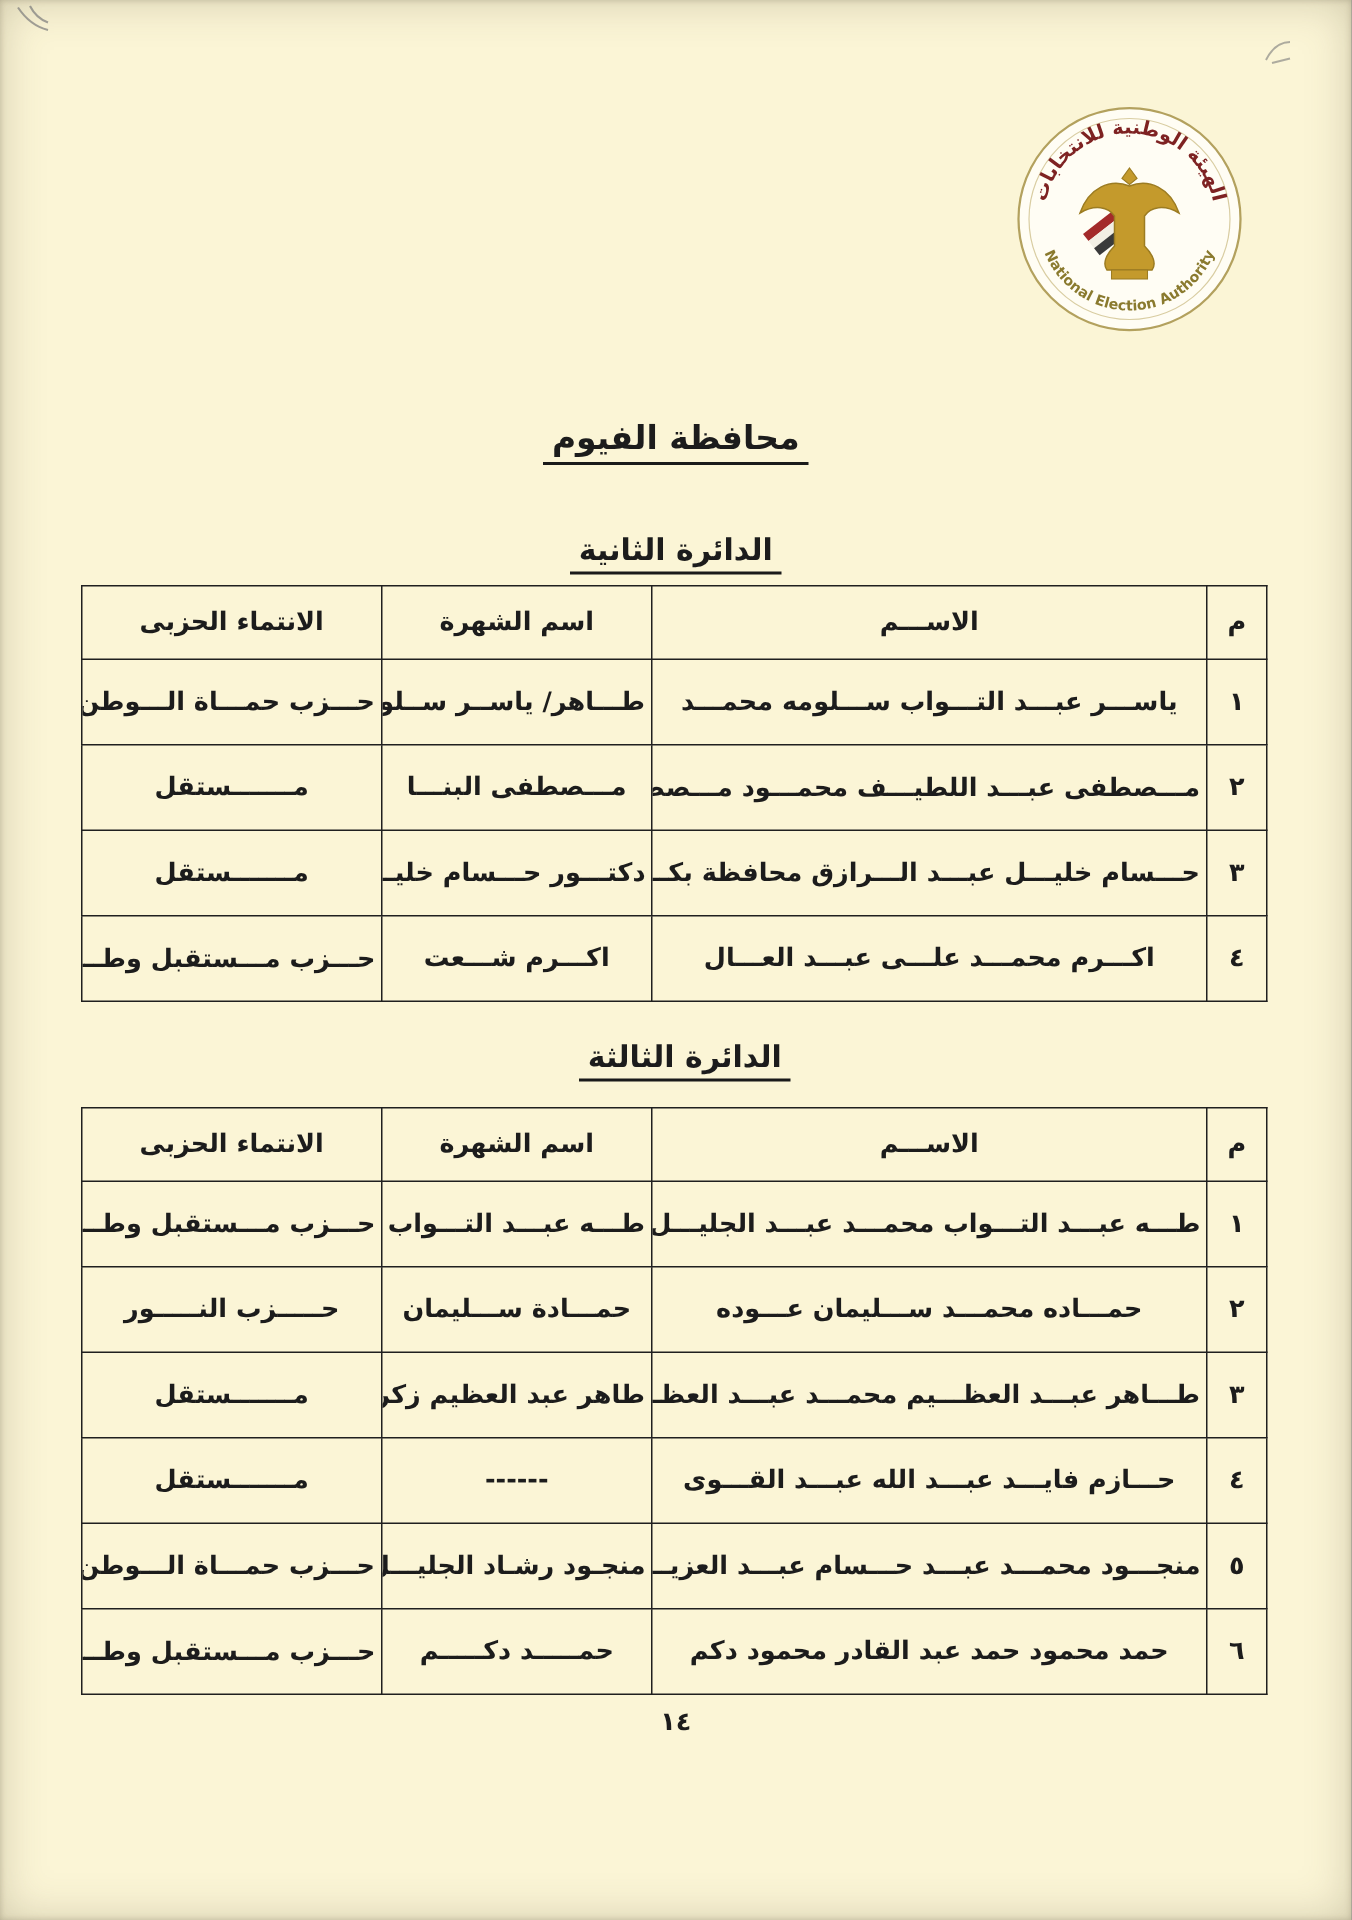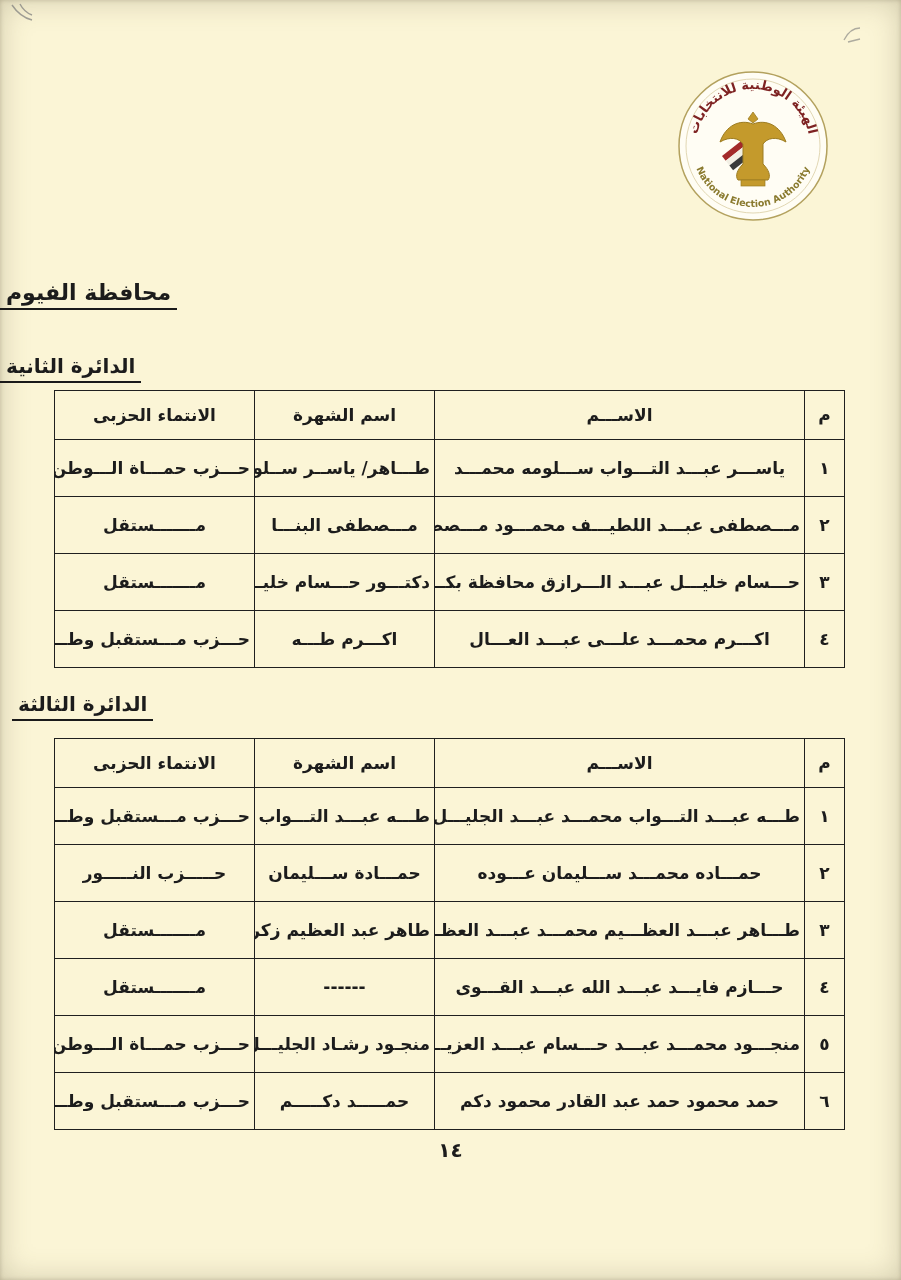--- a/index.html
+++ b/index.html
@@ -8,21 +8,21 @@
     width:901px;height:1280px;
     margin:0 auto;
     background:#fbf5d6;
     box-shadow:inset 0 0 30px rgba(100,90,60,.28), inset 0 0 4px rgba(60,50,30,.25);
     font-family:"DejaVu Sans", sans-serif;
     color:#1c1c1c;
     direction:rtl;
     overflow:hidden;
   }
   .logo{position:absolute;top:70px;right:72px;width:152px;height:152px;}
-  .title-wrap{position:absolute;left:0;right:0;text-align:left;}
+  .title-wrap{position:absolute;left:0;right:0;text-align:center;}
   .title-wrap .t{
     display:inline-block;font-weight:bold;
     border-bottom:2.5px solid #1a1a1a;padding:0 6px 3px 6px;
   }
   .gov{top:280px;font-size:22px;}
   .dist2{top:354px;font-size:20px;}
   .dist3{top:692px;font-size:20px;margin-left:12px;}
   table.cand{
     position:absolute;right:56px;width:790px;
     border-collapse:collapse;table-layout:fixed;
@@ -38,21 +38,21 @@
     overflow:hidden;white-space:nowrap;margin-left:18px;
   }
   table.cand th{height:44px;font-size:17px;}
   table.cand td{height:52px;font-size:17px;}
   col.c-num{width:40px;}
   col.c-name{width:370px;}
   col.c-known{width:180px;}
   col.c-party{width:200px;}
   .pagenum{
     position:absolute;top:1138px;left:0;right:0;
-    text-align:center;font-size:20px;font-weight:bold;
+    text-align:center;font-size:17px;font-weight:bold;
   }
   .penmark{position:absolute;}
 </style>
 </head>
 <body>
 
 <div class="page">
 
   <svg class="penmark" style="top:2px;right:855px;" width="40" height="26">
     <path d="M6 3 q8 12 20 15 M14 2 q4 8 12 11" stroke="#7a7a7a" stroke-width="1.4" fill="none" opacity="0.7"></path>
@@ -126,21 +126,21 @@
       </tr>
       <tr>
         <td>٣</td>
         <td>حـــسام خليـــل عبـــد الـــرازق محافظة بكـــر</td>
         <td>دكتـــور حـــسام خليـــل</td>
         <td>مـــــــستقل</td>
       </tr>
       <tr>
         <td>٤</td>
         <td>اكـــرم محمـــد علـــى عبـــد العـــال</td>
-        <td>اكـــرم طـــه</td>
+        <td>اكـــرم شـــعت</td>
         <td>حـــزب مـــستقبل وطـــن</td>
       </tr>
     </tbody>
   </table>
 
   <div class="title-wrap dist3">
     <span class="t">الدائرة الثالثة</span>
   </div>
 
   <table class="cand t-d3">

